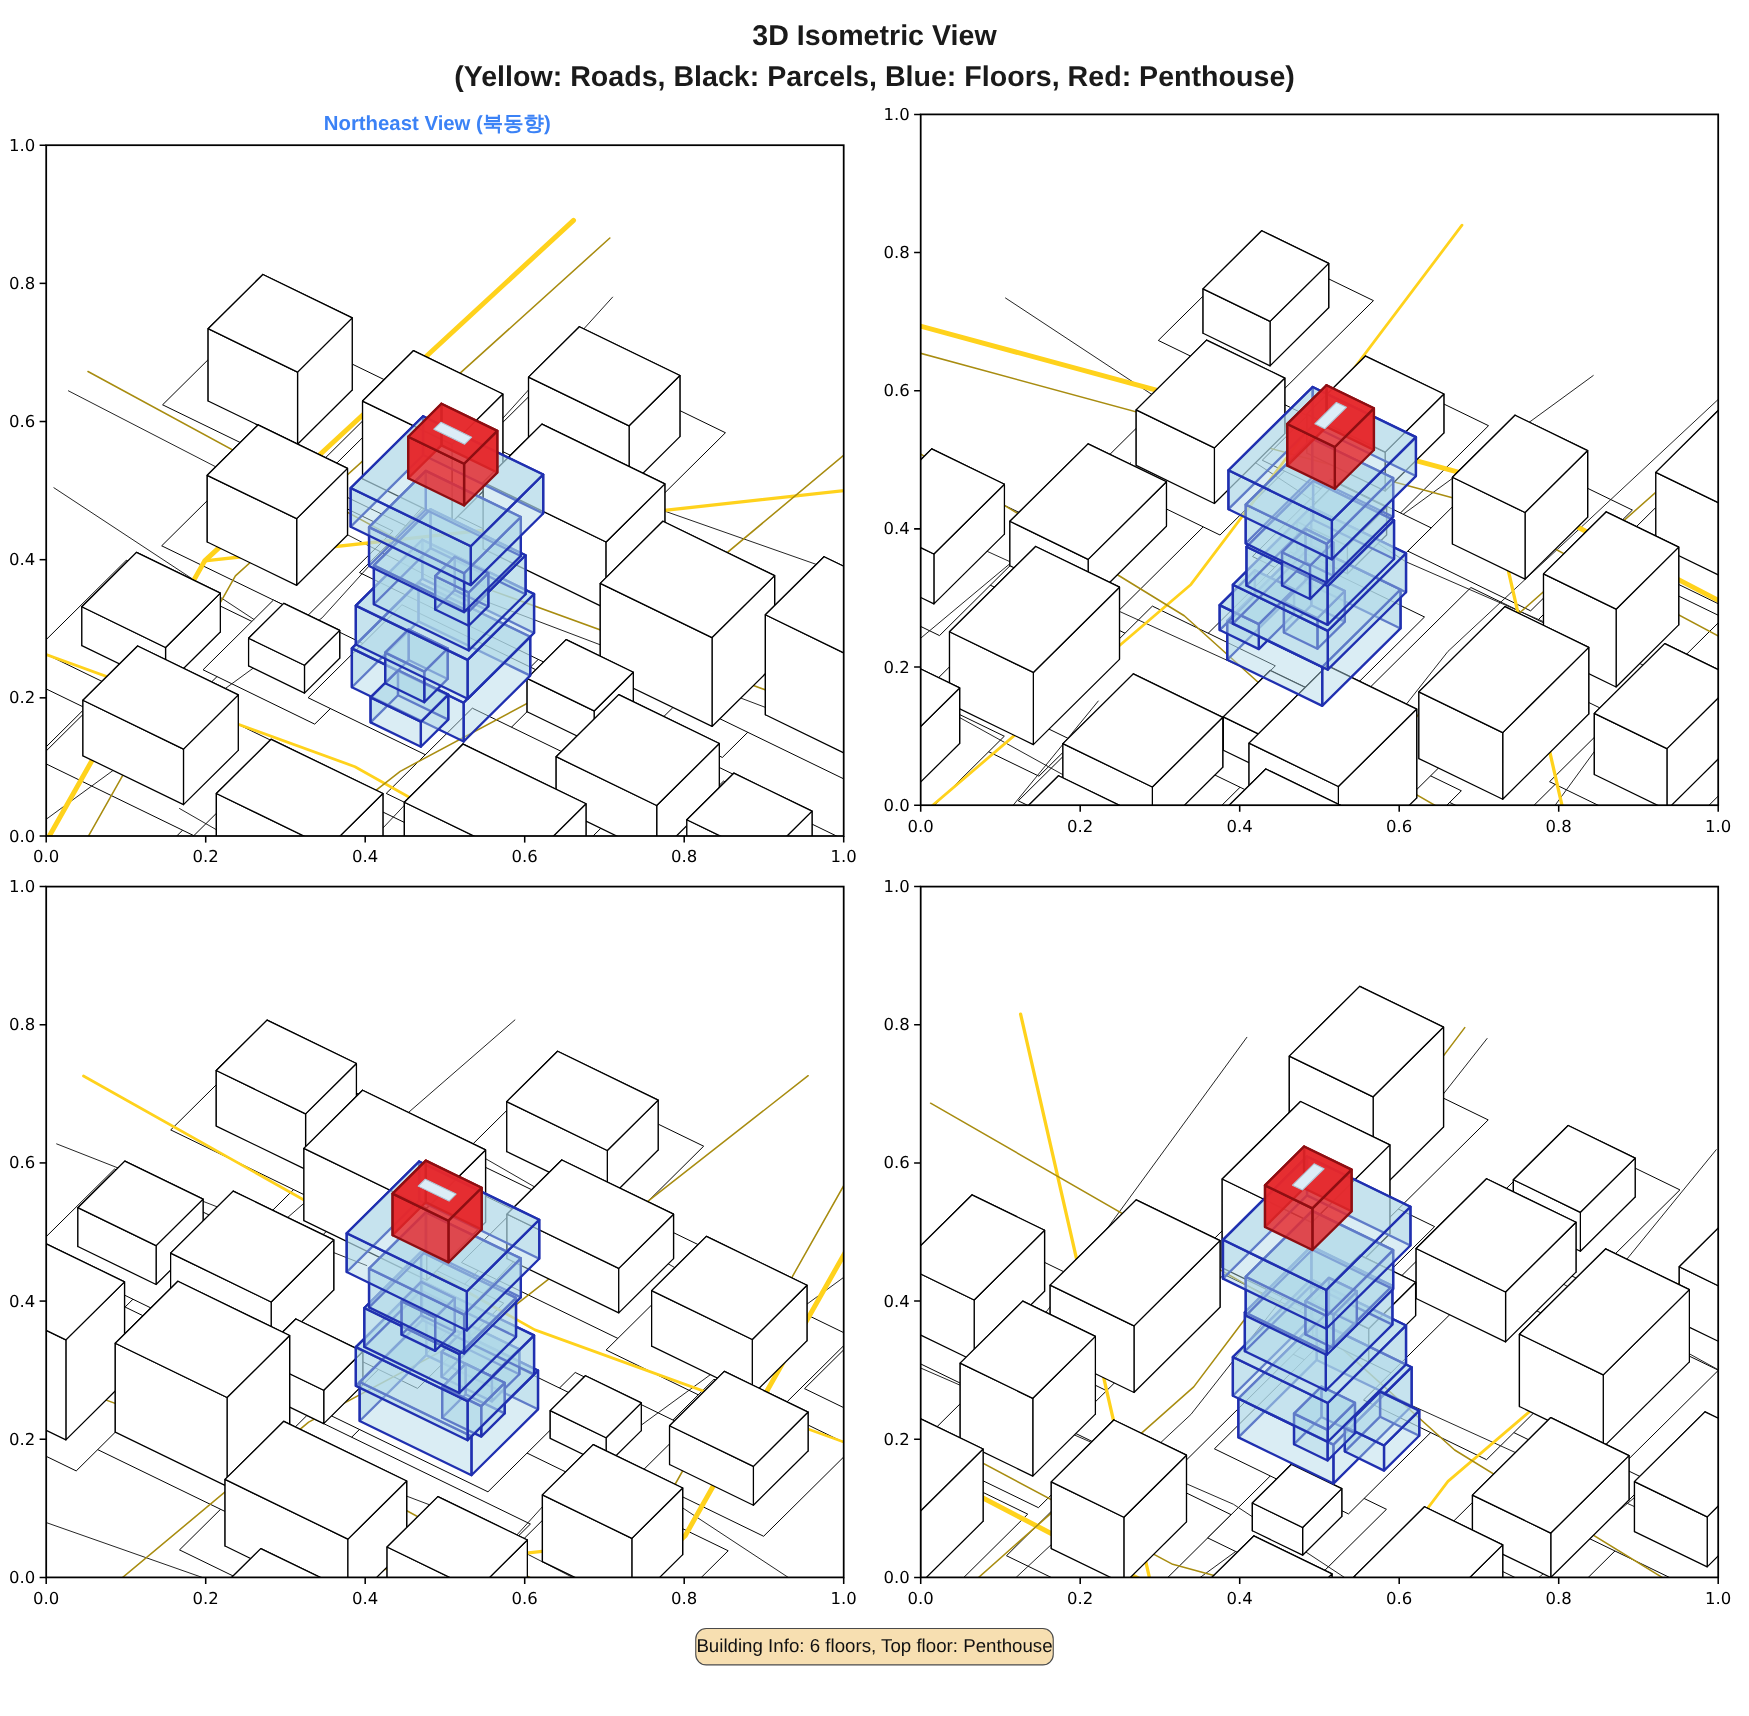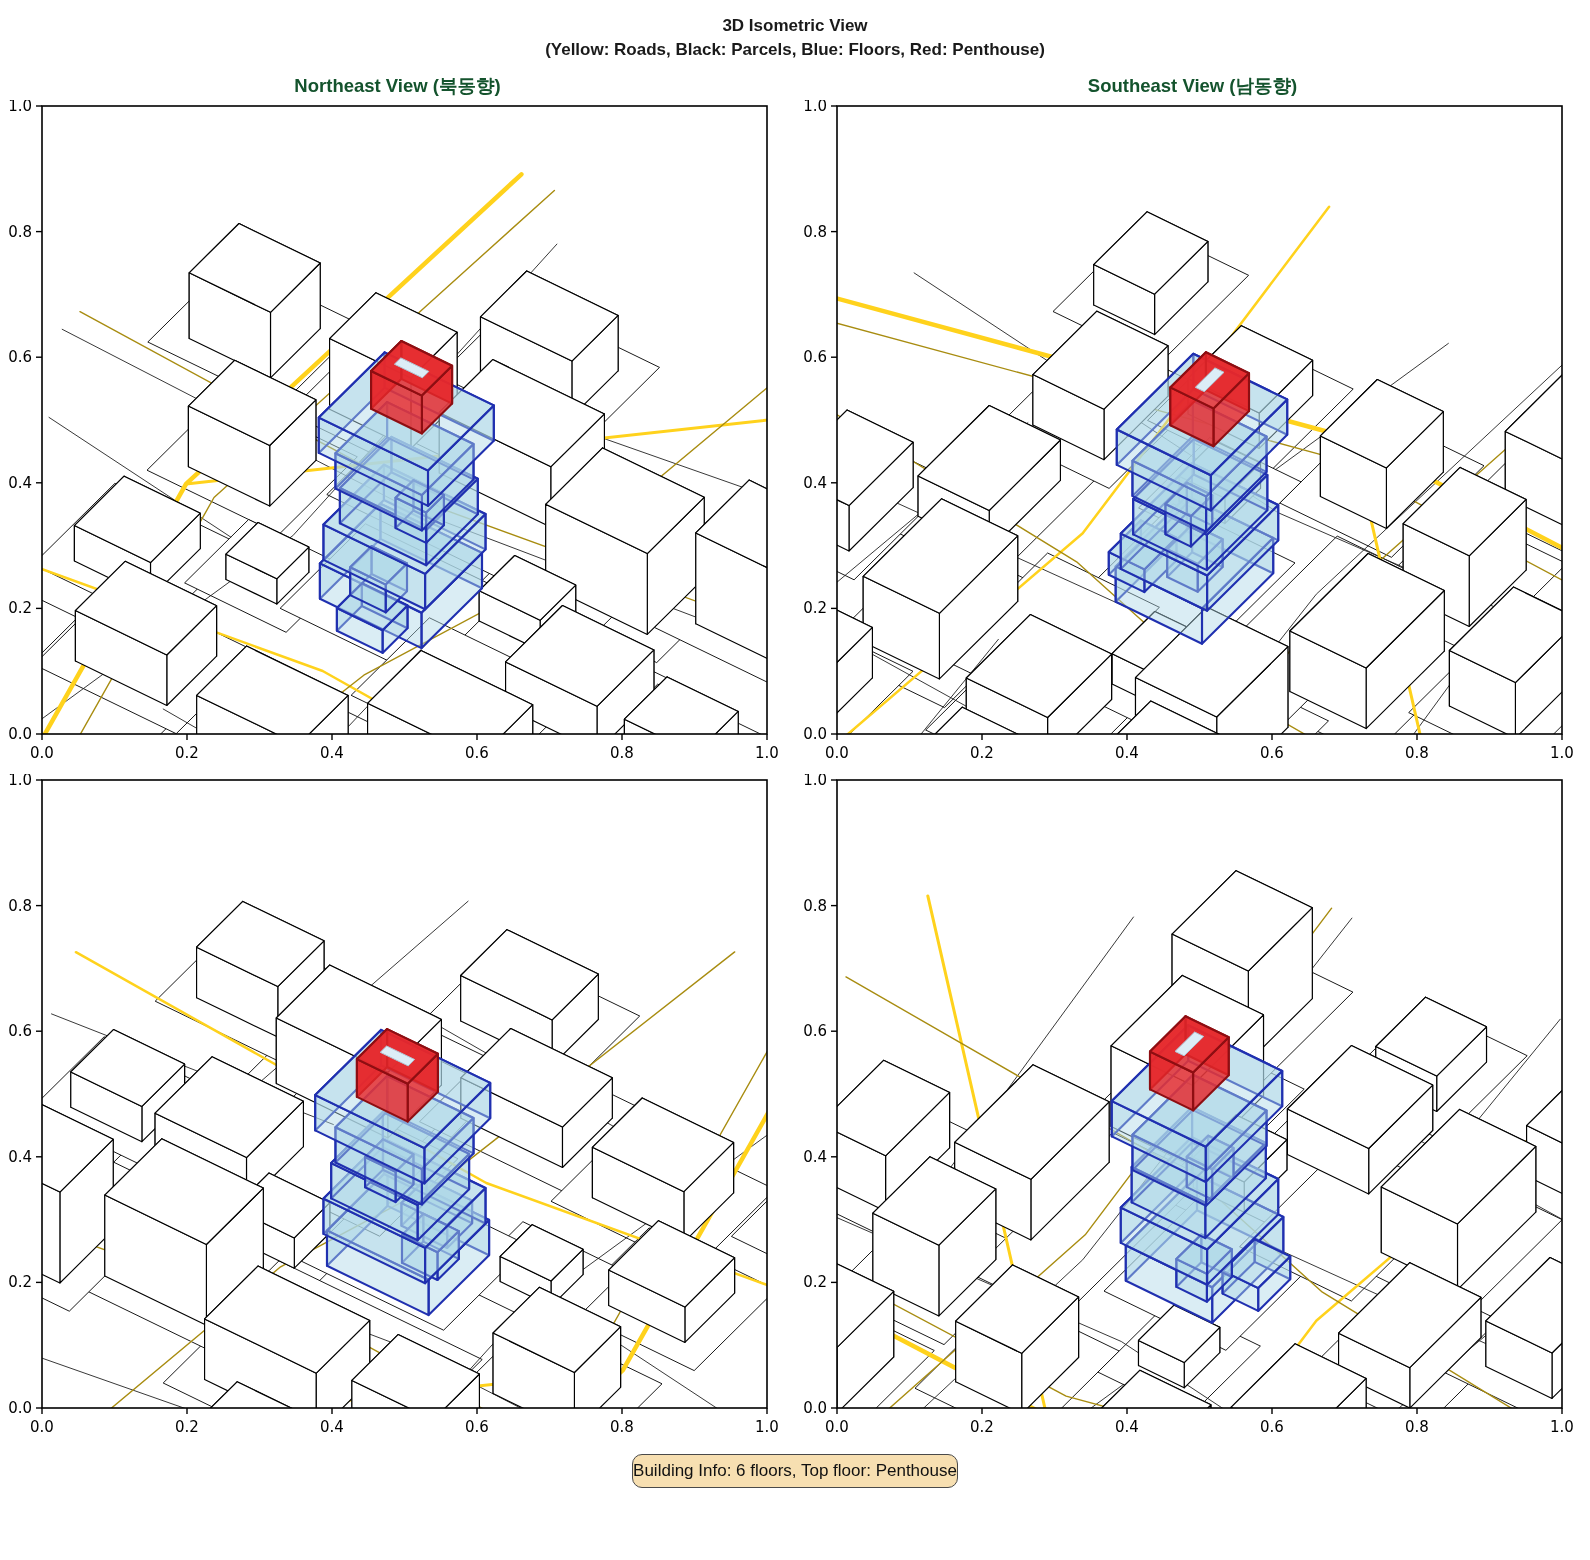--- a/index.html
+++ b/index.html
@@ -1,21 +1,21 @@
 <!DOCTYPE html>
 <html><head>
 <meta charset="utf-8">
 <style>
   html,body{margin:0;padding:0;background:#ffffff;}
   body{width:1590px;height:1560px;overflow:hidden;font-family:"Liberation Sans",sans-serif;color:#111;}
   .fig-header{text-align:center;padding-top:14px;line-height:1.42;}
-  .fig-title-line{font-size:17px;font-weight:700;color:#1a1a1a;}
+  .fig-title-line{font-size:26px;font-weight:700;color:#1a1a1a;}
   .plots-grid{display:grid;grid-template-columns:795px 795px;row-gap:10px;margin-top:10px;}
   .subplot{width:795px;}
-  .subplot-title{text-align:center;font-size:18.5px;font-weight:700;height:28px;line-height:28px;color:#14532d;}
+  .subplot-title{text-align:center;font-size:18.5px;font-weight:700;height:28px;line-height:28px;color:#3b82f6;}
   svg.scene{display:block;background:#ffffff;}
   .annotation-wrap{display:flex;justify-content:center;margin-top:16px;}
   .annotation-badge{border-radius:10px;padding:6px 0;font-size:17px;color:#111;}
 </style>
 </head>
 <body>
 
 <div class="fig-header">
   <div class="fig-title-line">3D Isometric View</div>
   <div class="fig-title-line">(Yellow: Roads, Black: Parcels, Blue: Floors, Red: Penthouse)</div>
@@ -224,21 +224,20 @@
         <text x="622" y="658" text-anchor="middle" font-size="15" font-family="DejaVu Sans, sans-serif" fill="#000000">0.8</text>
         <line x1="36" y1="131.60000000000002" x2="42" y2="131.60000000000002" stroke="#000000" stroke-width="1.4"></line>
         <text x="32" y="136.60000000000002" text-anchor="end" font-size="15" font-family="DejaVu Sans, sans-serif" fill="#000000">0.8</text>
         <line x1="767" y1="634" x2="767" y2="640" stroke="#000000" stroke-width="1.4"></line>
         <text x="767" y="658" text-anchor="middle" font-size="15" font-family="DejaVu Sans, sans-serif" fill="#000000">1.0</text>
         <line x1="36" y1="6" x2="42" y2="6" stroke="#000000" stroke-width="1.4"></line>
         <text x="32" y="11" text-anchor="end" font-size="15" font-family="DejaVu Sans, sans-serif" fill="#000000">1.0</text>
       </svg>
   </div>
   <div class="subplot">
-    <div class="subplot-title">Southeast View (남동향)</div>
     <svg class="scene" width="795" height="664" viewBox="0 0 795 664">
         <defs>
           <clipPath id="clip-se">
             <rect x="42" y="6" width="725" height="628"></rect>
           </clipPath>
         </defs>
         <g clip-path="url(#clip-se)">
           <polygon points="568.1,485.4 454.3,598.2 576.1,657.3 689.9,544.6" fill="#FFFFFF" stroke="#000000" stroke-width="0.9" stroke-linejoin="round" fill-opacity="1"></polygon>
           <polygon points="406.5,559.2 299.8,664.9 426.8,726.6 533.5,620.9" fill="#FFFFFF" stroke="#000000" stroke-width="0.9" stroke-linejoin="round" fill-opacity="1"></polygon>
           <polygon points="230.3,531.4 130.7,630.0 257.7,691.7 357.2,593.0" fill="#FFFFFF" stroke="#000000" stroke-width="0.9" stroke-linejoin="round" fill-opacity="1"></polygon>

